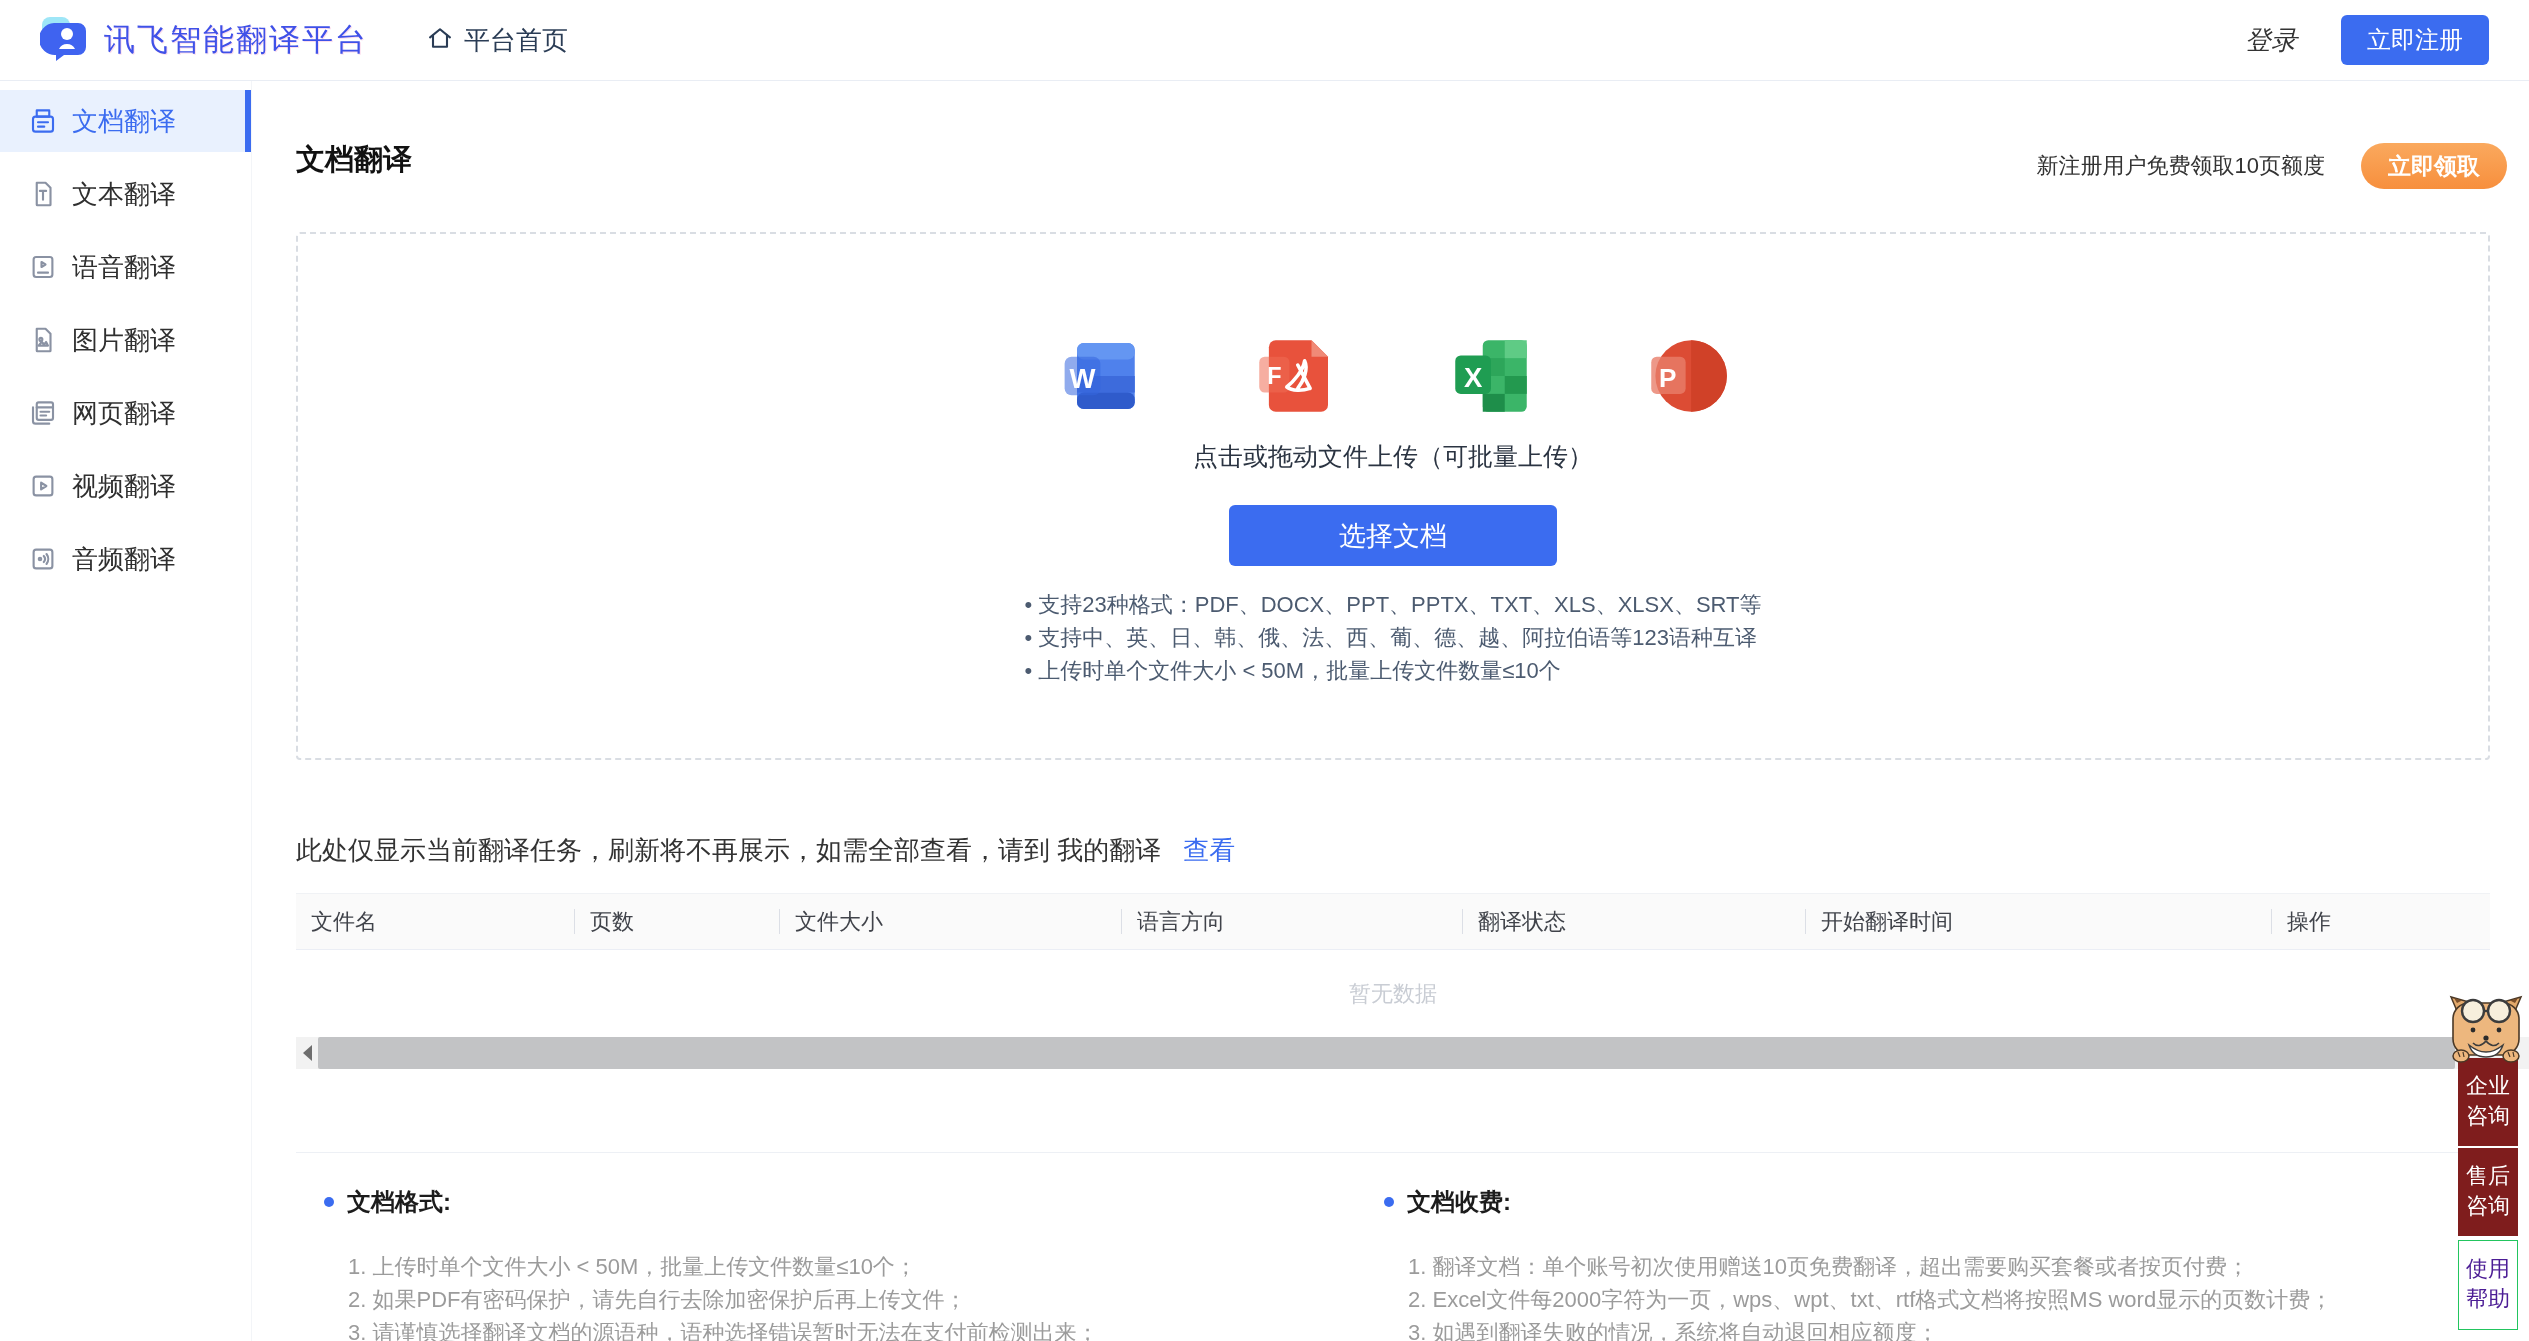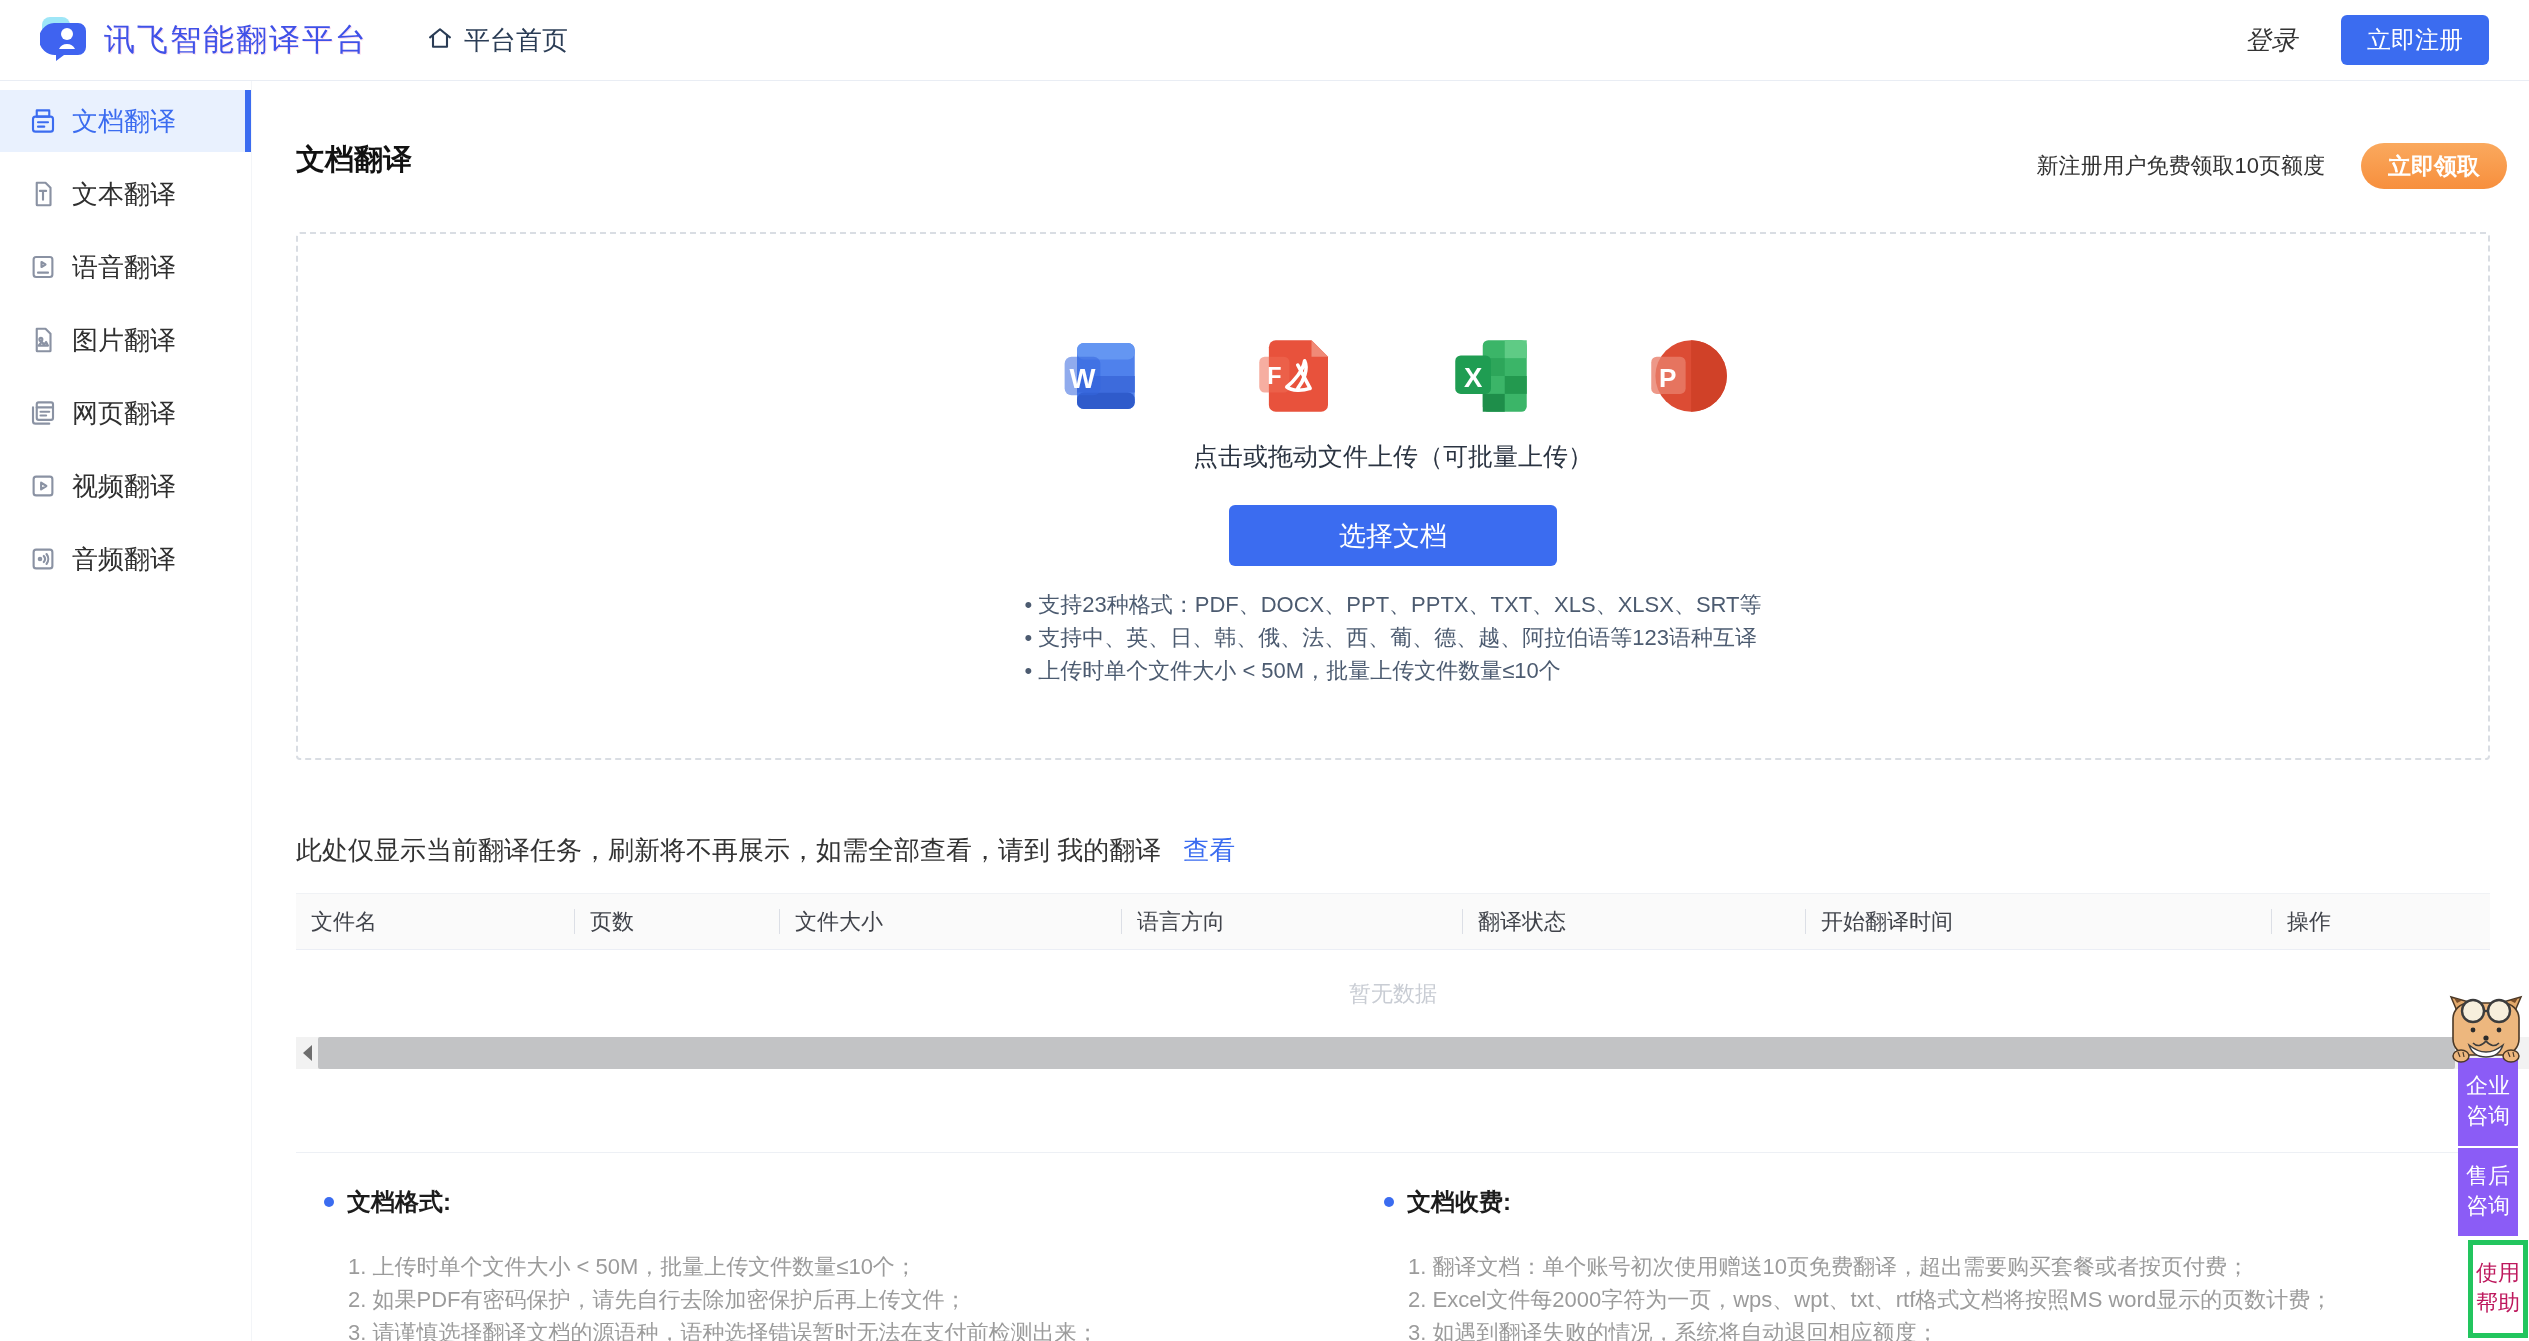--- a/index.html
+++ b/index.html
@@ -105,23 +105,23 @@
   .info-heading{ display:flex; align-items:center; gap:13px; }
   .dot{ width:10px; height:10px; border-radius:50%; background:#3B6CF0; }
   .info-heading-text{ font-size:24px; font-weight:bold; color:#1C1C1C; }
   .info-list{ margin-top:32px; margin-left:24px; list-style:none; font-size:22px; color:#9B9B9B; line-height:33px; }
   
   .float-stack{ position:absolute; right:11px; top:1058px; width:60px; z-index:50; }
   .float-btn{
     width:60px; padding:13px 0 15px; display:flex; flex-direction:column; align-items:center;
     font-size:22px; line-height:30px; cursor:pointer; font-family:inherit; border:none;
   }
-  .float-btn.primary{ background:#8b5cf6; color:#fff; }
+  .float-btn.primary{ background:#7f1d1d; color:#fff; }
   .float-btn.primary + .float-btn.primary{ margin-top:2px; }
-  .float-btn.default{ margin-top:4px; background:#fff; color:#be185d; border:5px solid #22c55e;margin-left:10px; }
+  .float-btn.default{ margin-top:4px; background:#fff; color:#4c1d95; border:1px solid #22c55e; }
   .mascot{ position:absolute; right:6px; top:993px; width:74px; height:70px; z-index:60; }
 </style>
 </head>
 <body>
 
 <div id="app">
 
   <div class="header">
     <div class="logo">
       <span>

